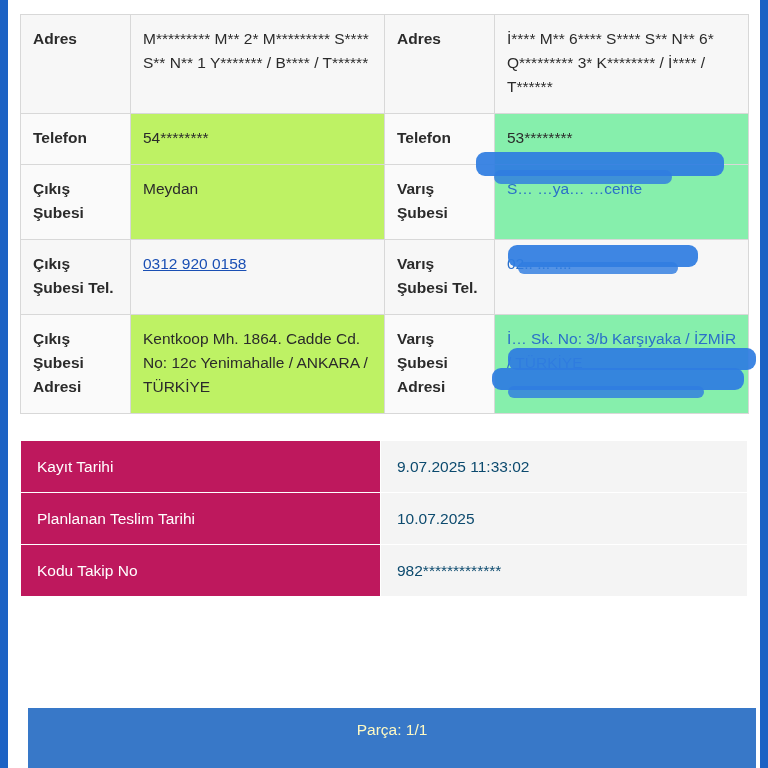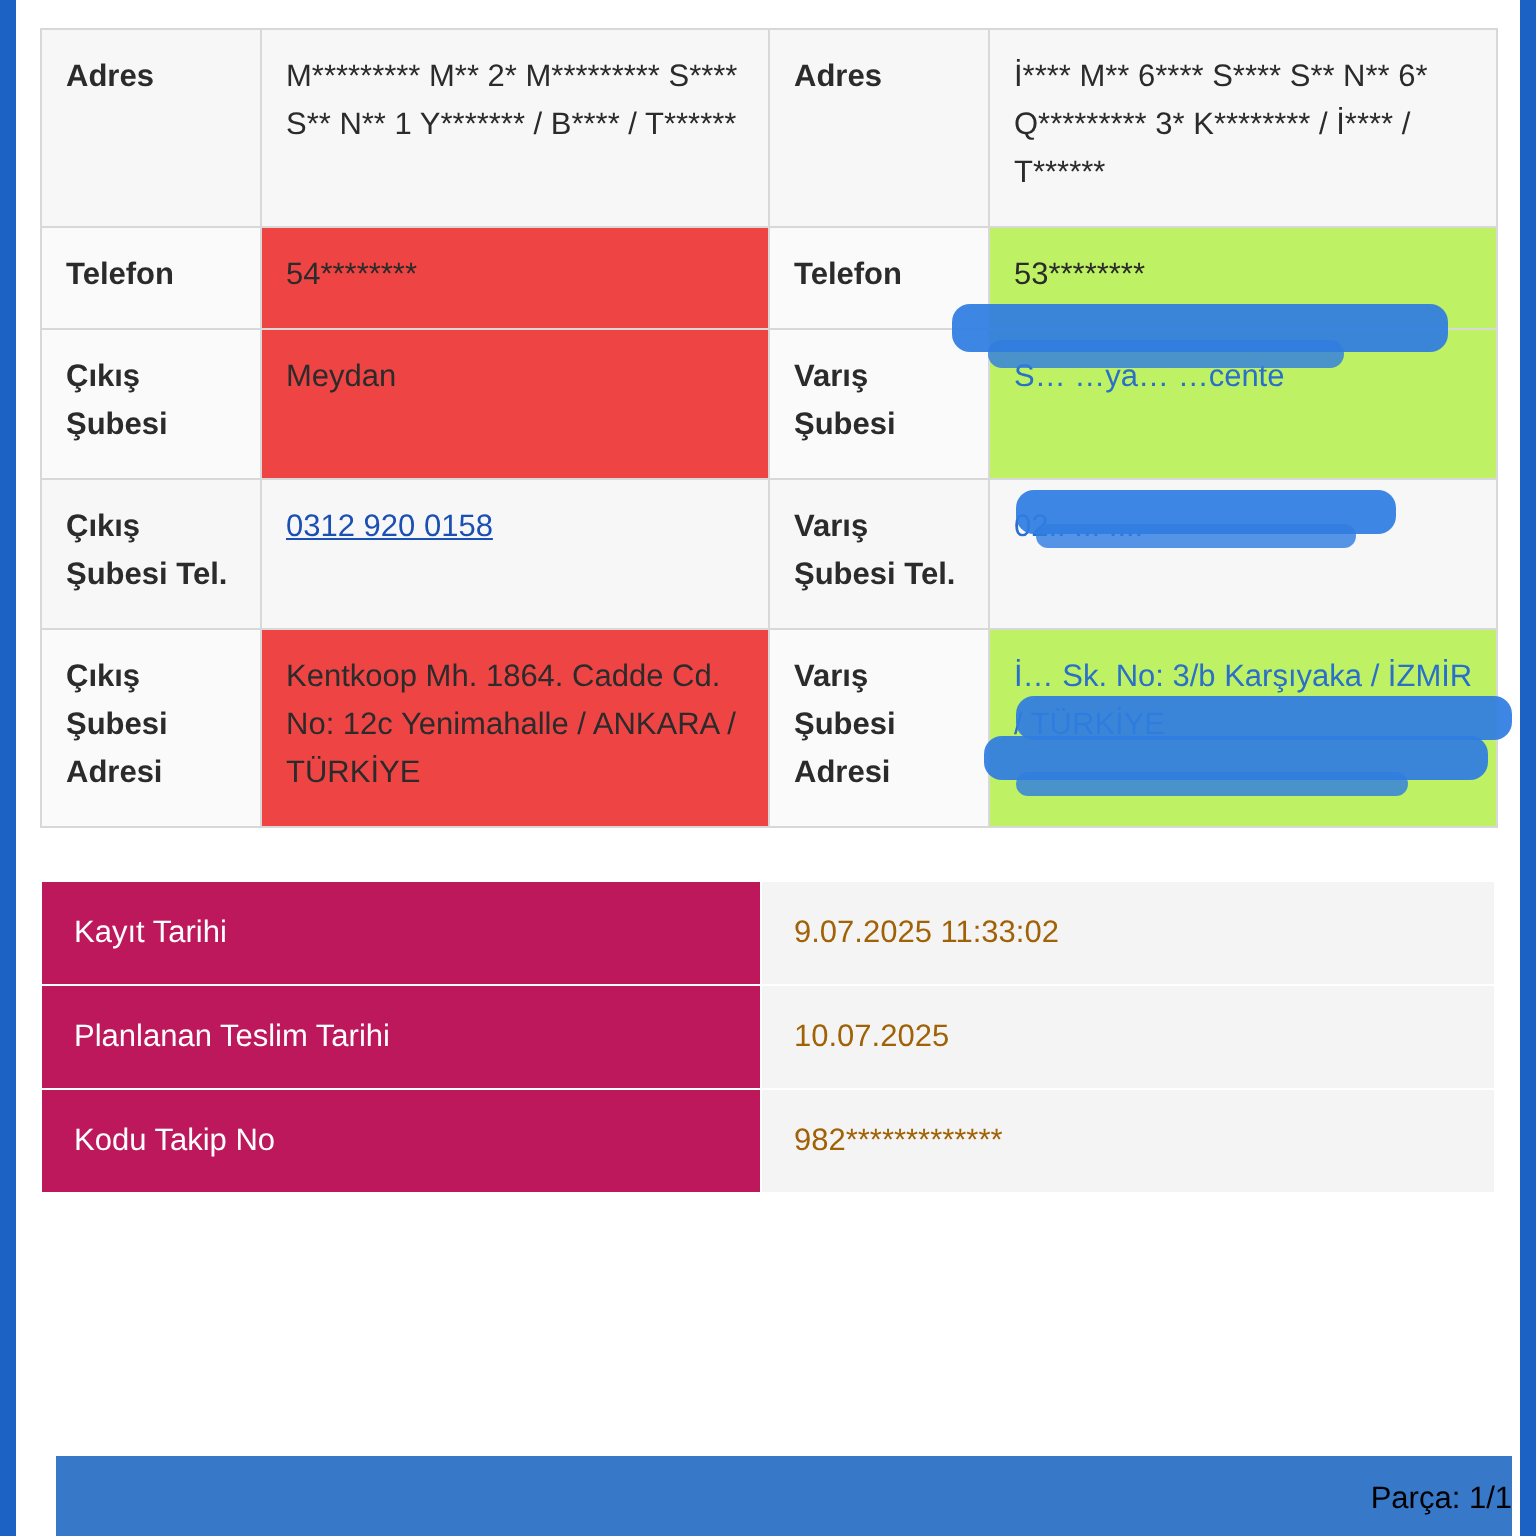--- a/index.html
+++ b/index.html
@@ -43,23 +43,23 @@
     line-height: 1.55;
     color: #2b2b2b;
   }
   td.lbl {
     width: 110px;
     font-weight: bold;
     background: #fafafa;
     color: #1d1d1d;
     padding-left: 14px;
   }
-  td.val { width: 254px; background: #ef4444; }
+  td.val { width: 254px; background: #bef264; }
   td.lbl2 { width: 110px; font-weight: bold; background: #fafafa; color:#1d1d1d; padding-left: 14px;}
-  td.val2 { width: 254px; background: #bef264; }
+  td.val2 { width: 254px; background: #86efac; }
   .shaded { background: #f7f7f7 !important; }
   a.tel {
     color: #1a4fb4;
     text-decoration: underline;
     margin-top: 24px;
   }
   .redacted-text { color: #2a6fc9; }
 
   
   .marker {
@@ -86,36 +86,36 @@
   td.skey {
     width: 360px;
     background: #be185d;
     color: #ffffff;
     padding-left: 16px;
     font-weight: normal;
     border-bottom: 1px solid #ffffff;
   }
   td.sval {
     background: #f4f4f4;
-    color: #a16207;
+    color: #0c4a6e;
     padding-left: 16px;
     border: 1px solid #e2e2e2;
   }
 
   
   .bottombar {
     position: absolute;
     left: 20px;
     bottom: 0;
     width: 728px;
-    height: 40px;
+    height: 60px;
     background: #3878c8;
-    color: #000000;
+    color: #fef9c3;
     font-size: 15.5px;
-    text-align: right;
+    text-align: center;
     line-height: 44px;
     overflow: hidden;
   }
 </style>
 </head>
 <body>
 
 <div class="page">
   <div class="sheet">
 

